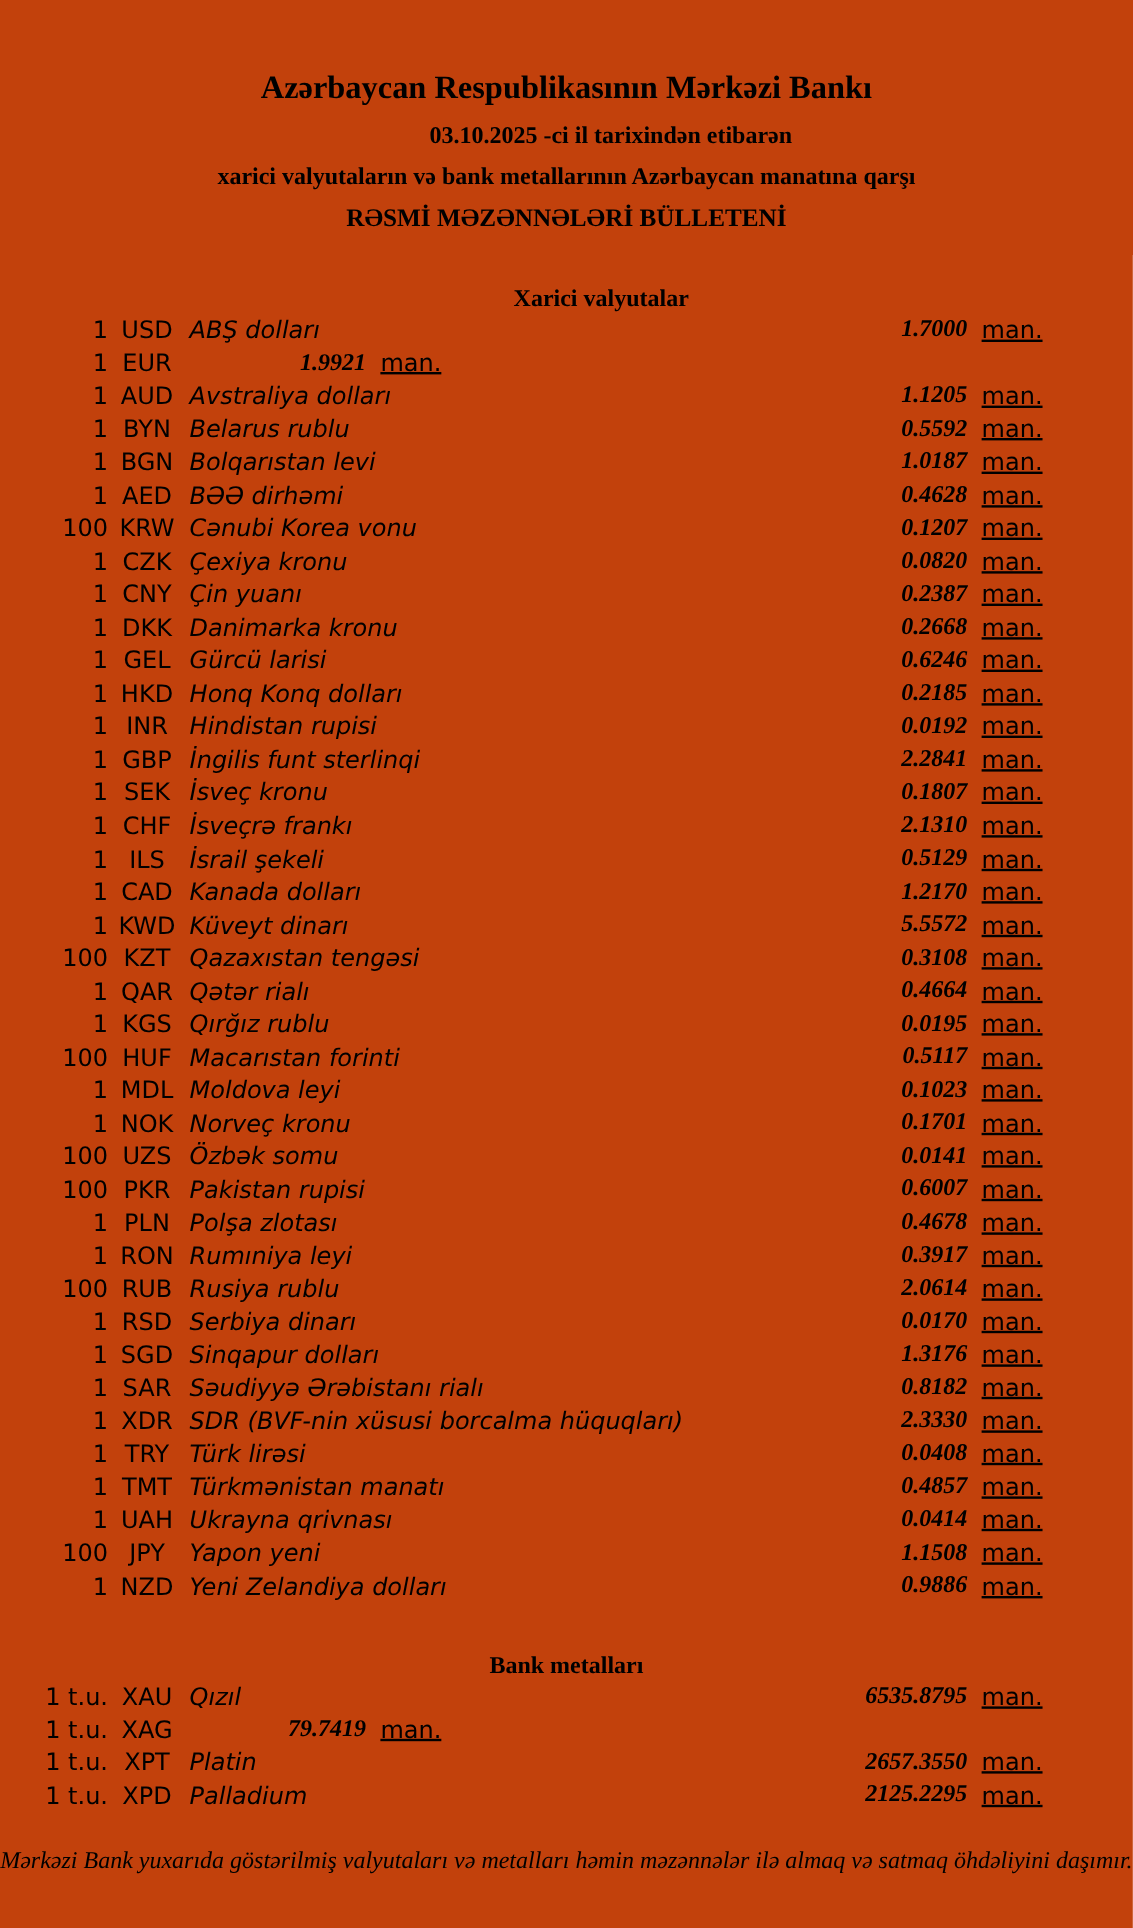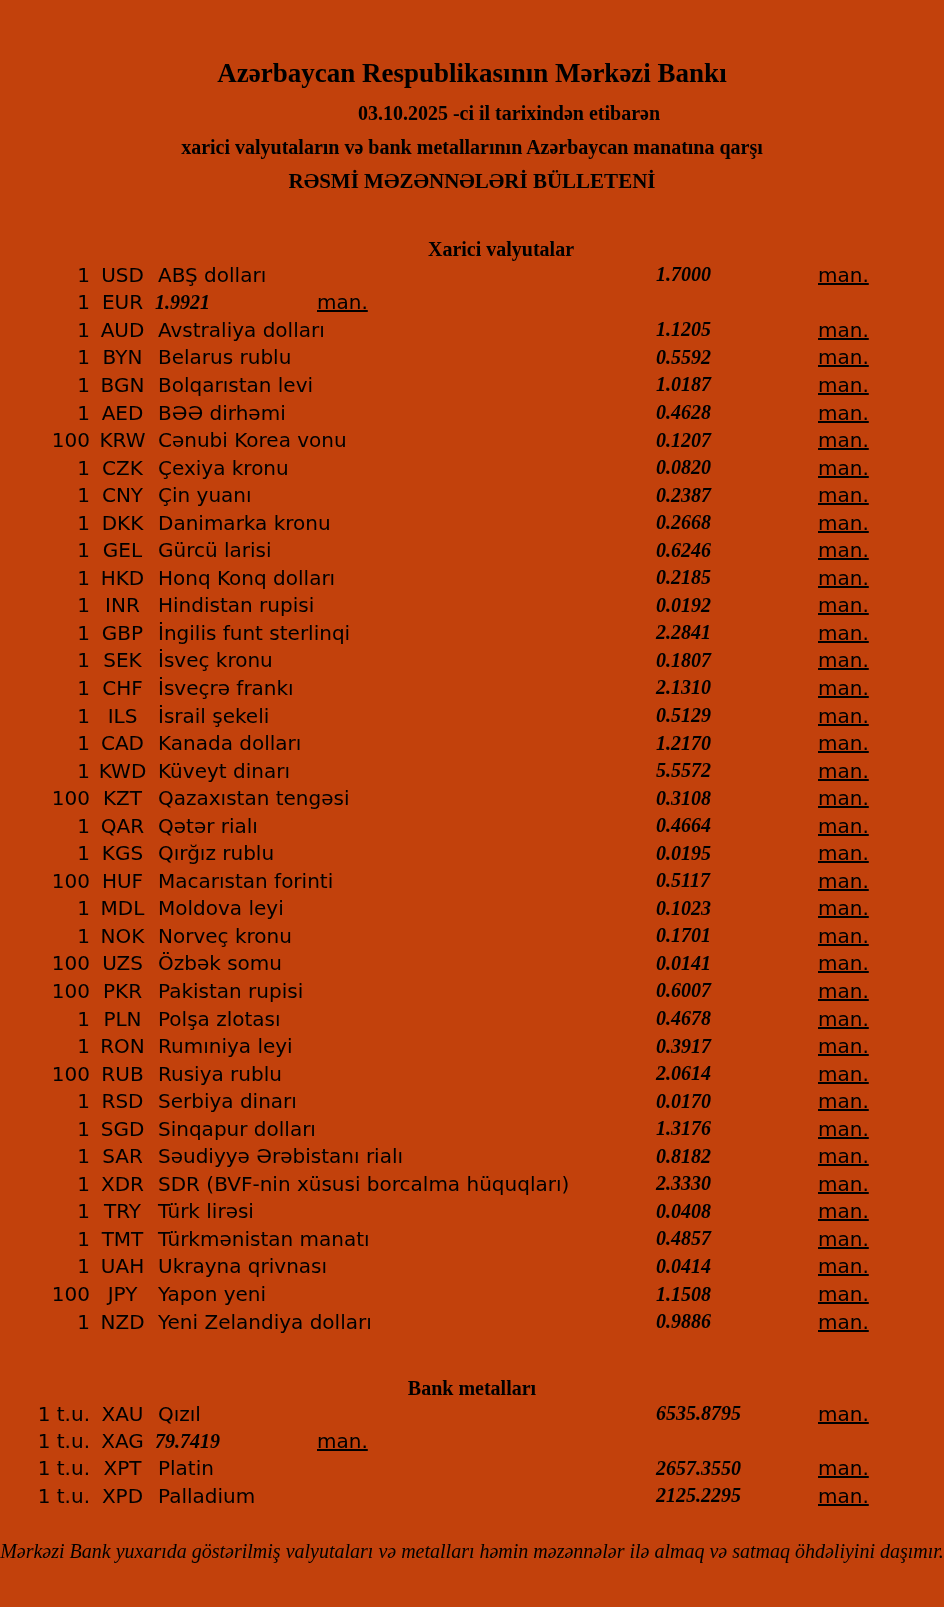--- a/index.html
+++ b/index.html
@@ -46,24 +46,24 @@
   .row {
     display: flex;
     align-items: center;
     height: 27.55px;
   }
   .table-metals .row { height: 27.4px; }
 
   .cell { white-space: nowrap; font-size: 20px; }
   .cell-qty  { width: 90px;  text-align: right; }
   .cell-code { width: 65px;  text-align: center; }
-  .cell-name { width: 498px; padding-left: 3px; overflow: hidden; }
+  .cell-name { width: 498px; padding-left: 3px; overflow: hidden; font-style: italic; }
   .cell-rate {
     width: 150px;
-    text-align: left;
+    text-align: right;
     font-family: "Liberation Serif", serif;
     font-style: italic;
     font-weight: bold;
   }
   .cell-man  { padding-left: 12px; text-decoration: underline; }
 
   .footer-note {
     top: 1540px;
     font-family: "Liberation Serif", serif;
     font-style: italic;

